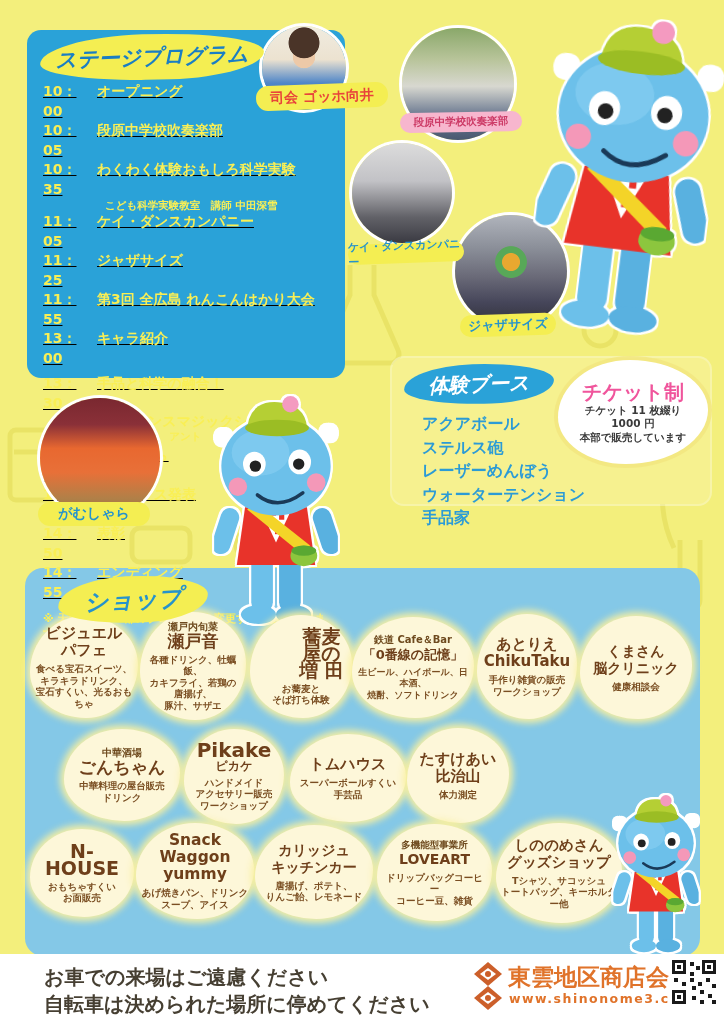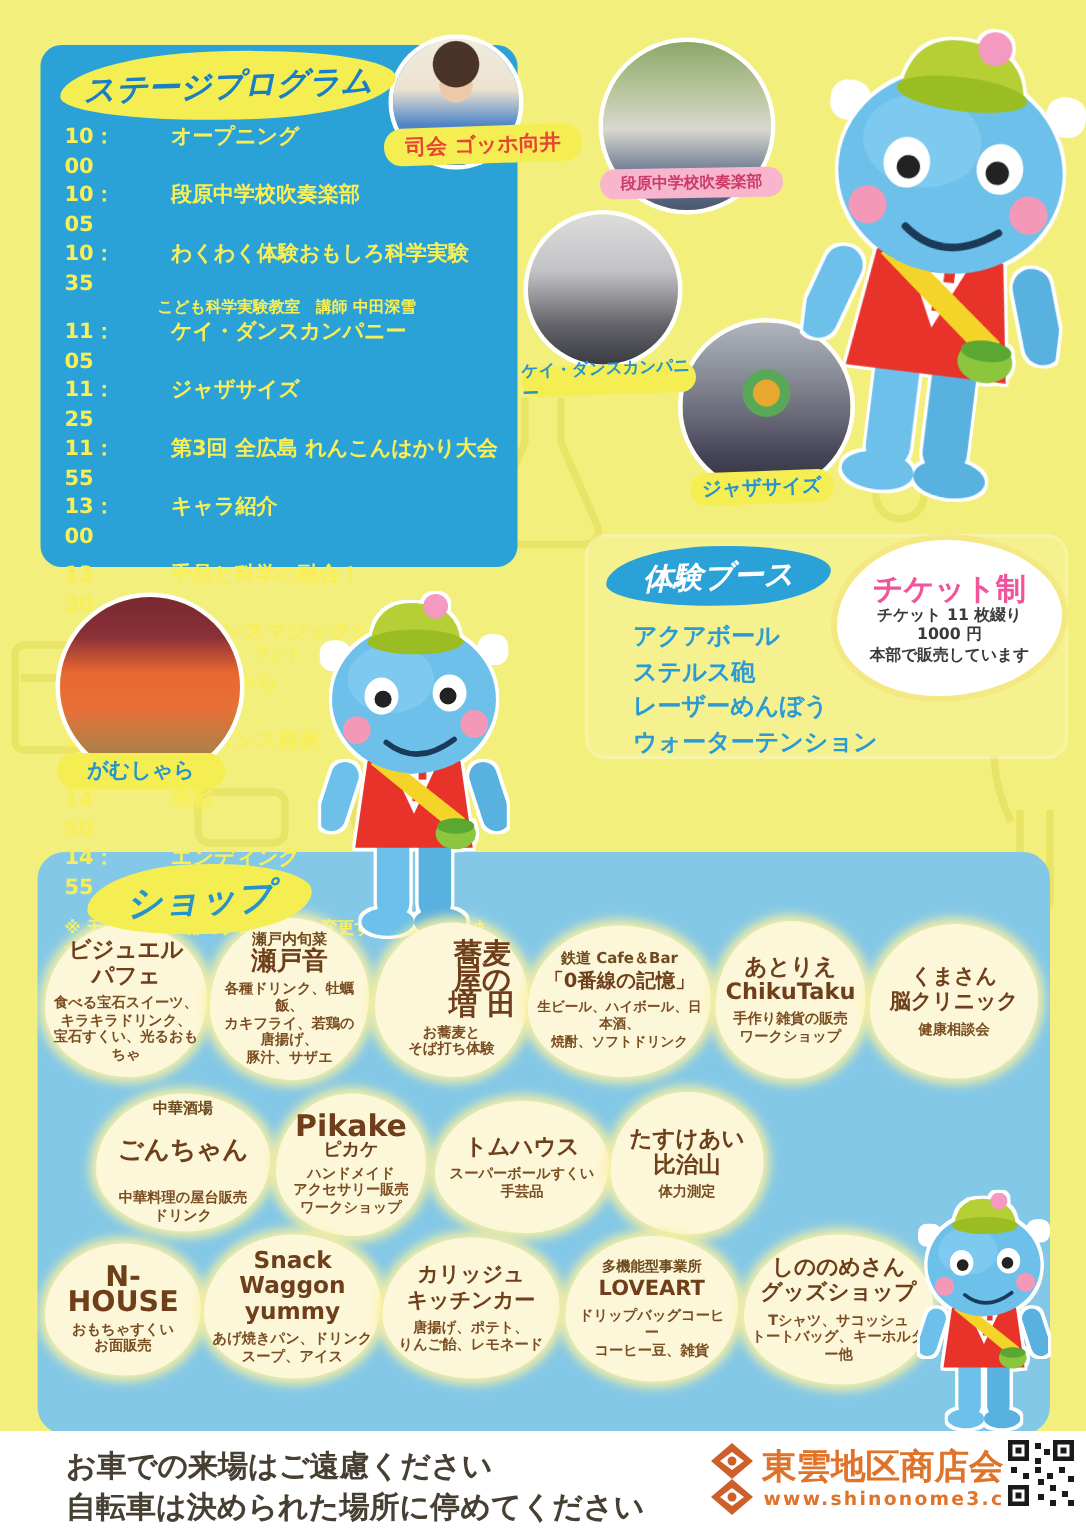--- a/index.html
+++ b/index.html
@@ -24,21 +24,21 @@
     display:flex; align-items:center; justify-content:center;
     font-weight:bold; font-style:italic;
     border-radius:46% 54% 42% 58% / 58% 46% 54% 42%;
     z-index:4;
   }
   .stage-title {
     left:40px; top:34px; width:224px; height:46px;
     background:#f4ee52; color:#1a7ec4; font-size:21px;
     transform:rotate(-2deg);
   }
-  .prow { display:flex; gap:19px; line-height:19.5px; }
+  .prow { display:flex; gap:2px; line-height:19.5px;text-decoration:underline; }
   .ptime { width:52px; color:#f9ef55; font-weight:bold; font-size:14px; flex:none; }
   .ptitle { color:#f9ef55; font-weight:bold; font-size:14px; }
   .psub { margin-left:62px; color:#f9ef55; font-weight:bold; font-size:10.5px; line-height:13px; }
   .psub-big { margin-left:62px; color:#f9ef55; font-weight:bold; font-size:14px; line-height:17px; }
   .pnote { margin-top:9px; color:#f9ef55; font-weight:bold; font-size:11px; }
 
   
   .photo { border-radius:50%; box-shadow:0 0 0 3px #fff; z-index:3; }
   .caption {
     display:flex; align-items:center; justify-content:center;
@@ -243,20 +243,21 @@
 
   <div class="abs photo" style="left:40px; top:398px; width:120px; height:120px;
               background:linear-gradient(180deg,#7a2830 0%,#8a3038 22%,#e86830 42%,#e87038 62%,#b08048 84%,#9a6a38 100%);"></div>
   <div class="abs caption cap-yellow" style="left:38px; top:502px; width:112px; height:24px; font-size:14px; border-radius:14px;">がむしゃら</div>
 
   <div class="abs exp-panel">
     <div class="exp-item">アクアボール</div>
     <div class="exp-item">ステルス砲</div>
     <div class="exp-item">レーザーめんぼう</div>
     <div class="exp-item">ウォーターテンション</div>
+    <div class="exp-item">手品家</div>
   </div>
   <div class="abs wavy-badge exp-title">体験ブース</div>
   <div class="abs ticket-bubble">
     <div class="ticket-title">チケット制</div>
     <div class="ticket-line">チケット 11 枚綴り</div>
     <div class="ticket-line">1000 円</div>
     <div class="ticket-line">本部で販売しています</div>
   </div>
 
   <div class="abs shop-panel"></div>
@@ -303,21 +304,21 @@
     <span class="b-desc pre">手作り雑貨の販売
 ワークショップ</span>
   </div>
   <div class="bubble" style="left:580px; top:616px; width:112px; height:103px;">
     <span class="b-pre pre"></span>
     <span class="b-name pre">くまさん
 脳クリニック</span>
     <span class="b-desc pre">健康相談会</span>
   </div>
 
-  <div class="bubble" style="left:64px; top:729px; width:116px; height:92px;justify-content:space-between;">
+  <div class="bubble" style="left:64px; top:729px; width:116px; height:92px;">
     <span class="b-pre pre">中華酒場</span>
     <span class="b-name pre" style="font-size:17px;">ごんちゃん</span>
     <span class="b-desc pre">中華料理の屋台販売
 ドリンク</span>
   </div>
   <div class="bubble" style="left:184px; top:729px; width:100px; height:95px;">
     <span class="b-name pre" style="font-size:20px;">Pikake</span>
     <span class="b-sub pre">ピカケ</span>
     <span class="b-desc pre">ハンドメイド
 アクセサリー販売

